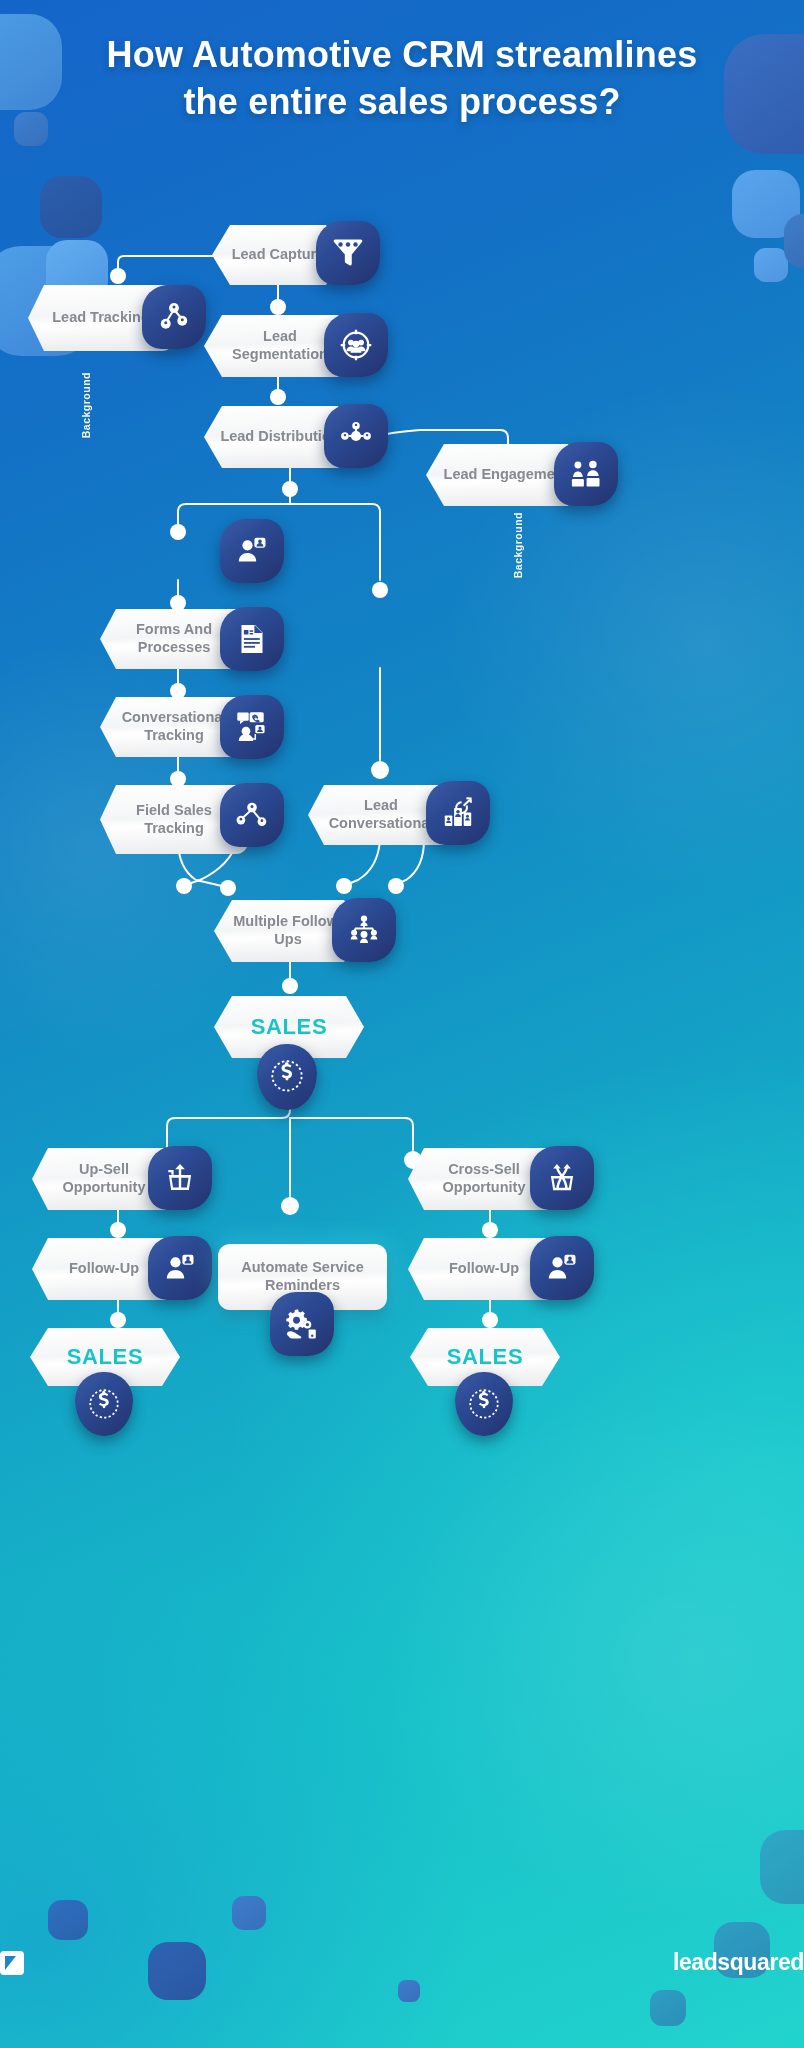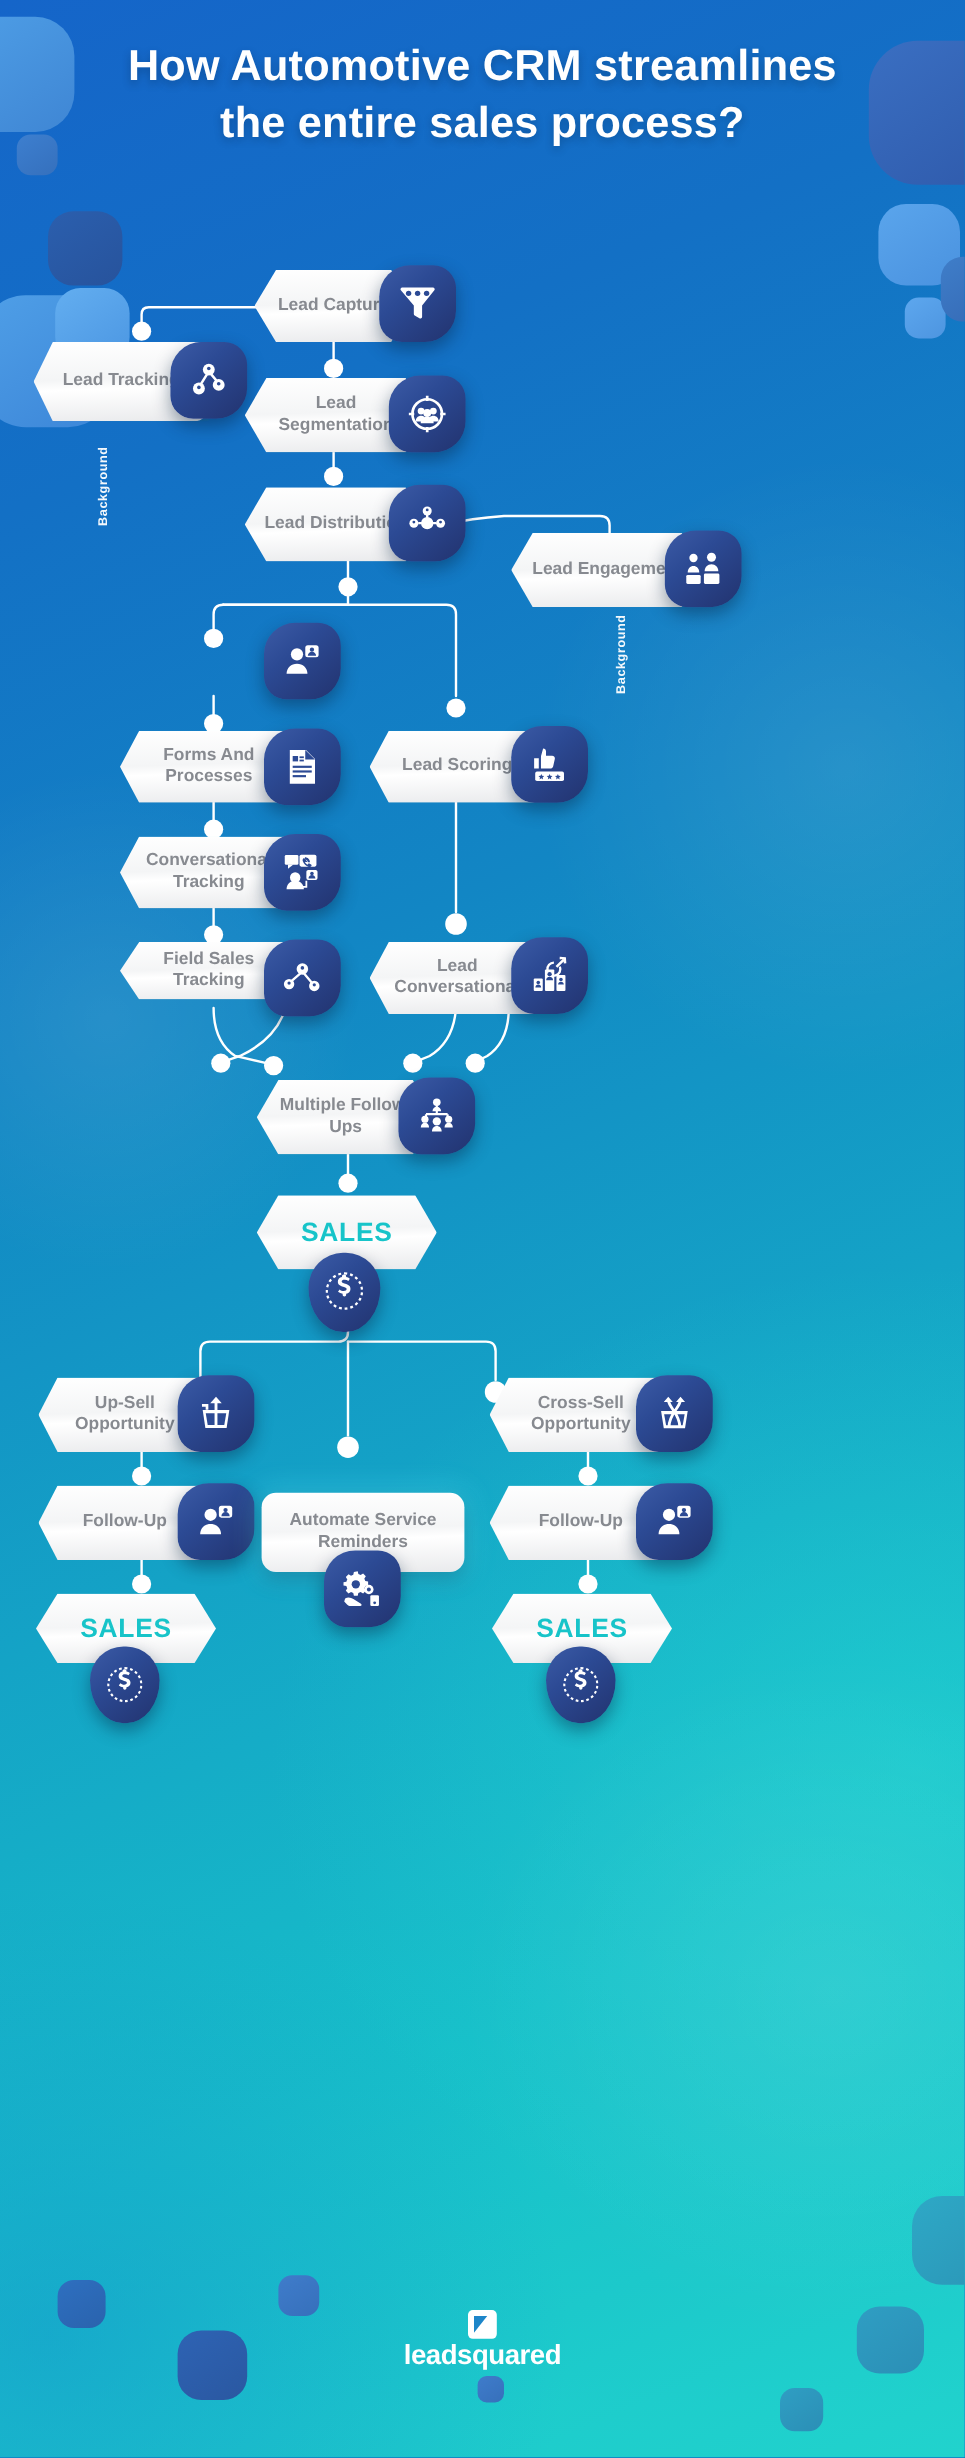--- a/index.html
+++ b/index.html
@@ -94,21 +94,21 @@
     writing-mode:vertical-rl;
     text-orientation:mixed;
     transform:rotate(180deg);
     white-space:nowrap;
     opacity:.95;
   }
 
   
   .footer{
     position:absolute; left:0; right:0; bottom:72px;
-    display:flex; align-items:center; justify-content:space-between; gap:0;flex-direction:column;
+    display:flex; align-items:center; justify-content:space-between; gap:0;
   }
   .logo-mark{
     width:24px; height:24px; background:#fff; border-radius:4px;
     position:relative; flex:0 0 auto;
   }
   .logo-mark:after{
     content:""; position:absolute; left:5px; top:5px;
     width:0; height:0;
     border-left:11px solid #1d86c9;
     border-bottom:14px solid transparent;
@@ -318,32 +318,20 @@
           <rect x="6.6" y="6" width="3" height="3" fill="#2c4a94"></rect>
           <rect x="10.4" y="6.2" width="2.4" height="1" fill="#2c4a94"></rect>
           <rect x="10.4" y="8" width="2.4" height="1" fill="#2c4a94"></rect>
           <rect x="6.6" y="11.4" width="10.6" height="1.2" fill="#2c4a94"></rect>
           <rect x="6.6" y="14" width="10.6" height="1.2" fill="#2c4a94"></rect>
           <rect x="6.6" y="16.6" width="7.4" height="1.2" fill="#2c4a94"></rect>
         </svg>
     </div>
   </div>
 
-  <div class="node" style="left:308px;top:609px;width:184px;">
-    <div class="plate arrow" style="width:146px;height:60px;">
-      <span class="lbl">Lead Scoring</span>
-    </div>
-    <div class="badge squish" style="left:118px;top:-4px;">
-      <svg viewBox="0 0 24 24">
-          <path fill="#fff" d="M8.4 3.2c1 0 1.6.7 1.6 1.7v2.3h3.4c1 0 1.7.8 1.5 1.8l-.9 4c-.2.8-.9 1.3-1.7 1.3H7.2V7.5l1.2-4.3zM3.4 8.6h2.6v5.7H3.4z"></path>
-          <rect x="4" y="16" width="16" height="5.2" rx="1" fill="#fff"></rect>
-          <path fill="#2c4a94" d="M7.4 17.3l.45 1.05 1.15.1-.87.76.26 1.12-.99-.6-.99.6.26-1.12-.87-.76 1.15-.1zM12 17.3l.45 1.05 1.15.1-.87.76.26 1.12-.99-.6-.99.6.26-1.12-.87-.76 1.15-.1zM16.6 17.3l.45 1.05 1.15.1-.87.76.26 1.12-.99-.6-.99.6.26-1.12-.87-.76 1.15-.1z"></path>
-        </svg>
-    </div>
-  </div>
 
   <div class="node" style="left:100px;top:697px;width:186px;">
     <div class="plate arrow" style="width:148px;height:60px;">
       <span class="lbl">Conversational Tracking</span>
     </div>
     <div class="badge squish" style="left:120px;top:-2px;">
       <svg viewBox="0 0 24 24">
           <rect x="2.2" y="2.4" width="7.6" height="5.4" rx=".8" fill="#fff"></rect>
           <path fill="#fff" d="M4 7.6h3l-3 2.4z"></path>
           <rect x="10.4" y="2.2" width="9.4" height="6.6" rx="1" fill="#fff"></rect>
@@ -353,21 +341,21 @@
           <path fill="#fff" d="M3.2 21.4c0-2.9 2.2-4.7 4.8-4.7s4.8 1.8 4.8 4.7z"></path>
           <rect x="14.2" y="10.6" width="6.2" height="5.6" rx="1.1" fill="#fff"></rect>
           <circle cx="17.3" cy="12.6" r="1" fill="#2c4a94"></circle>
           <path fill="#2c4a94" d="M15.4 15.4c0-1.1.8-1.9 1.9-1.9s1.9.8 1.9 1.9z"></path>
           <path stroke="#fff" stroke-width="1" fill="none" d="M14.2 16.6v3.4h-2.6"></path>
         </svg>
     </div>
   </div>
 
   <div class="node" style="left:100px;top:785px;width:186px;">
-    <div class="plate arrow" style="width:148px;height:48px;">
+    <div class="plate arrow" style="width:148px;height:69px;">
       <span class="lbl">Field Sales Tracking</span>
     </div>
     <div class="badge squish" style="left:120px;top:-2px;">
       <svg viewBox="0 0 24 24">
           <path stroke="#fff" stroke-width="1.3" d="M12 8.4L5.6 14M12 8.4l5.6 6.6"></path>
           <circle cx="12" cy="7" r="3.2" fill="#fff"></circle>
           <circle cx="4.6" cy="15.4" r="2.9" fill="#fff"></circle>
           <circle cx="18.6" cy="16.4" r="2.9" fill="#fff"></circle>
           <circle cx="12" cy="6.4" r="1" fill="#2c4a94"></circle>
           <circle cx="4.6" cy="14.8" r=".9" fill="#2c4a94"></circle>

